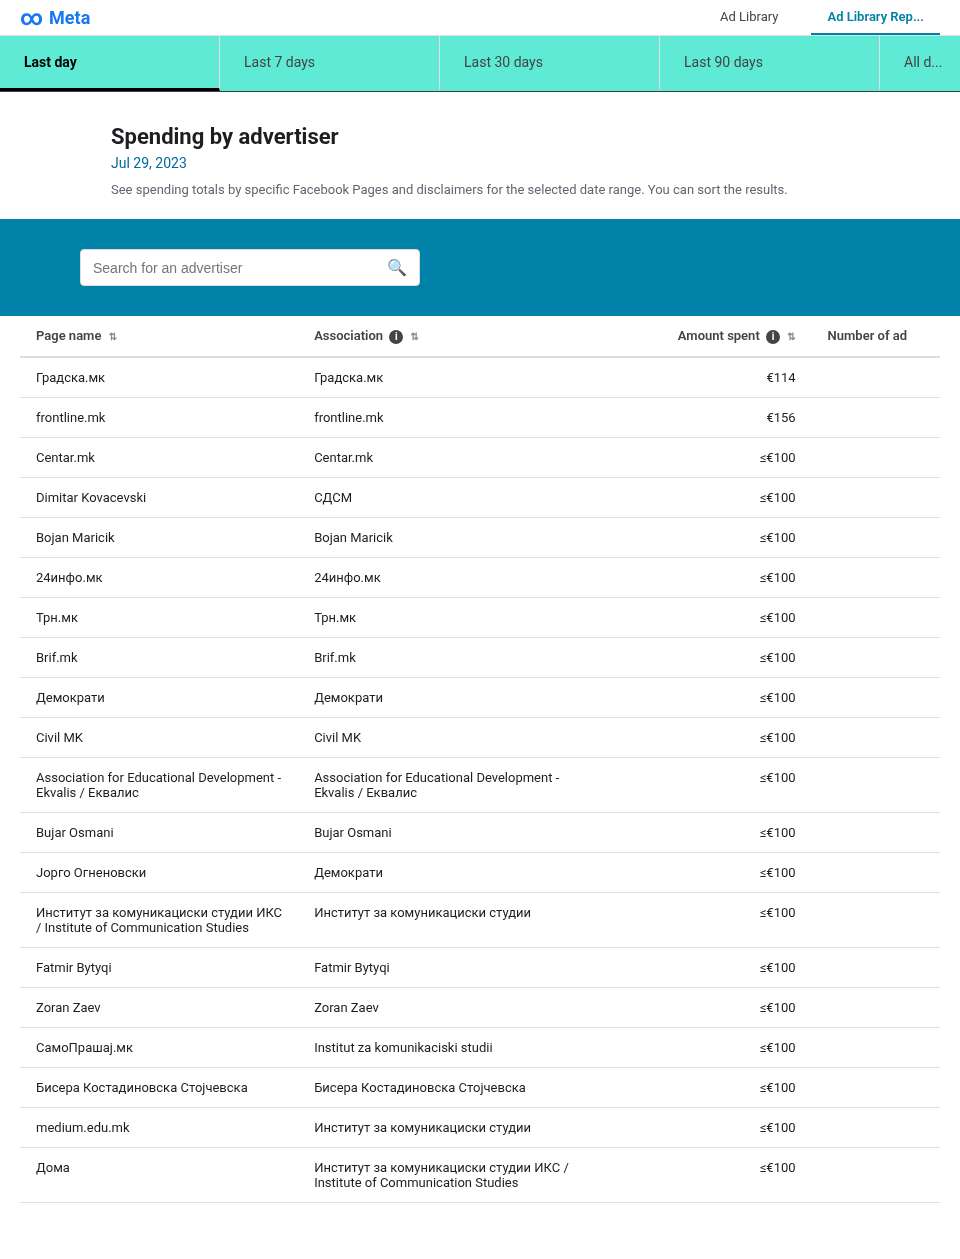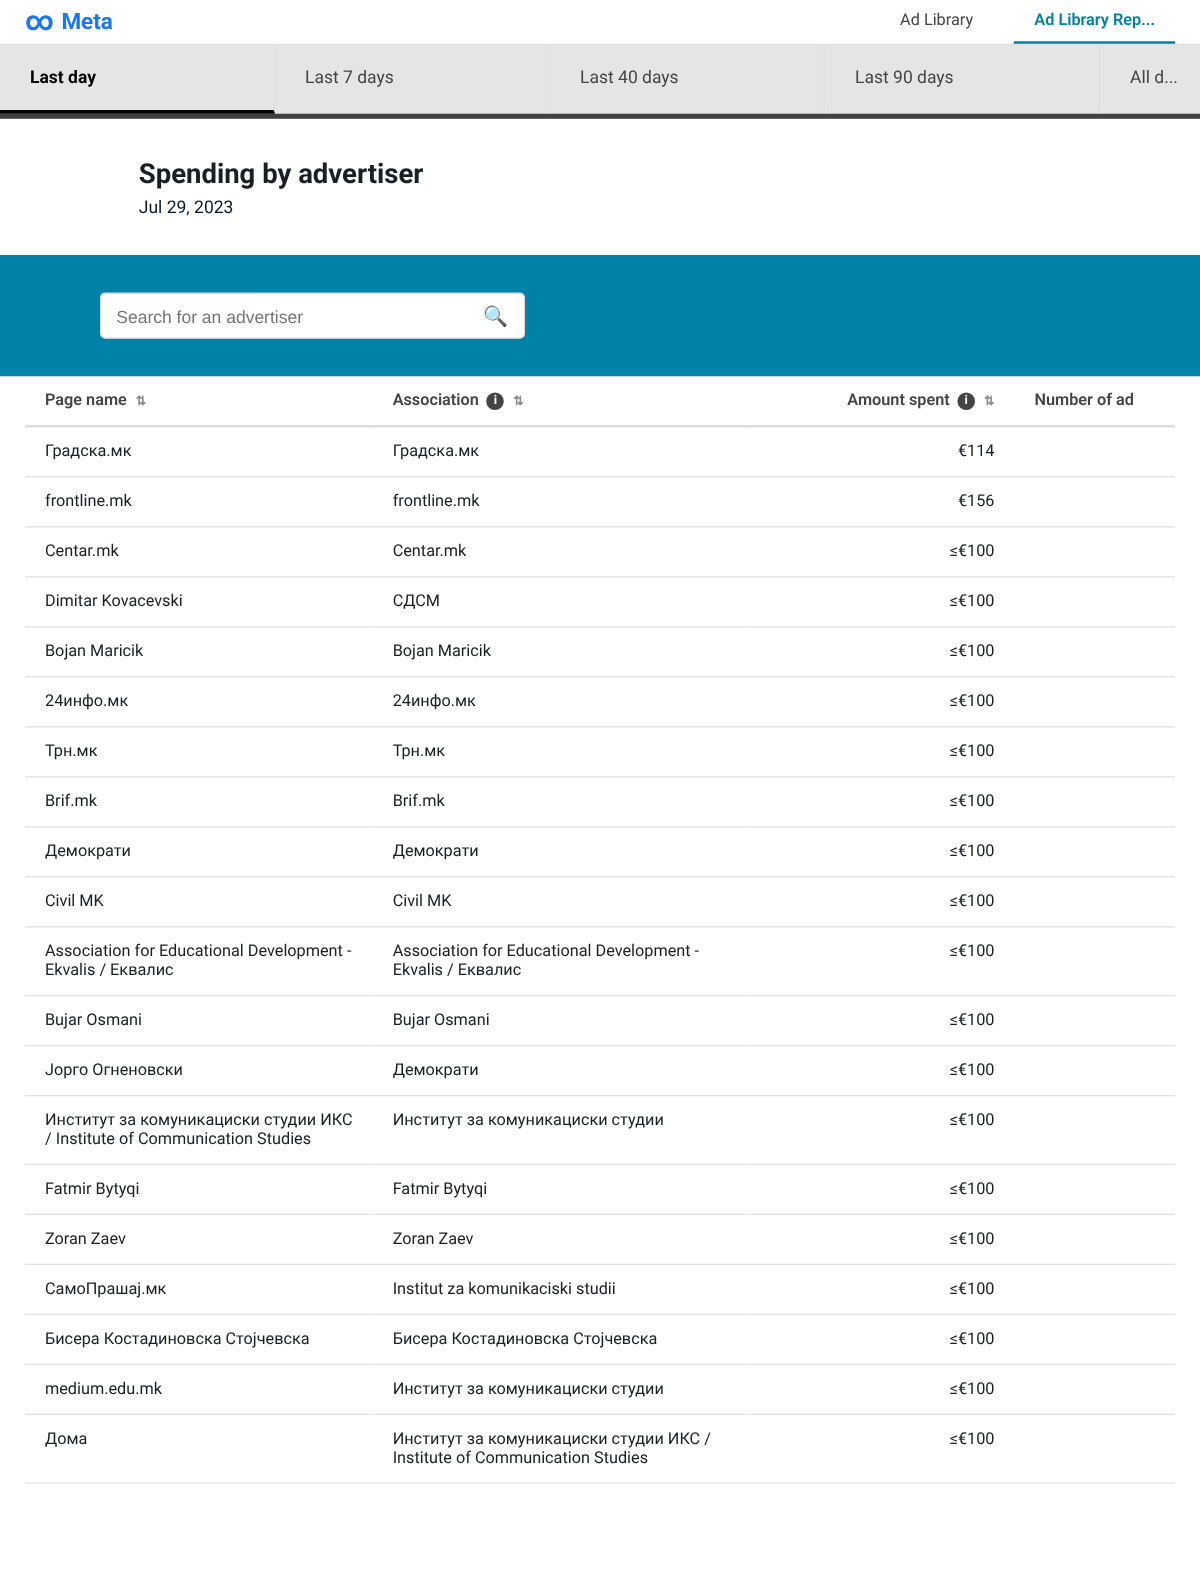--- a/index.html
+++ b/index.html
@@ -44,22 +44,22 @@
     }
     .header-nav-item.active {
       border-bottom: 2px solid #0081a7;
       color: #0081a7;
       font-weight: 600;
     }
 
     
     .date-tabs {
       display: flex;
-      border-bottom: 4px solid #404040;
-      background: #e5e5e5;
+      border-bottom: 1px solid #404040;
+      background: #5eead4;
     }
     .date-tab {
       flex: 0 0 220px;
       padding: 18px 24px;
       font-size: 14px;
       color: #444;
       cursor: pointer;
       border-right: 1px solid #e0e0e0;
       border-bottom: 3px solid transparent;
     }
@@ -78,21 +78,21 @@
       margin-left: 31px;
     }
     .page-title {
       font-size: 22px;
       font-weight: 700;
       color: #1c1e21;
       margin-bottom: 6px;
     }
     .page-date {
       font-size: 14px;
-      color: #0f172a;
+      color: #0369a1;
       margin-bottom: 10px;
     }
     .page-description {
       font-size: 13px;
       color: #606770;
       line-height: 1.4;
     }
 
     
     .search-section {
@@ -192,28 +192,29 @@
   </div>
   <div class="header-nav">
     <div class="header-nav-item">Ad Library</div>
     <div class="header-nav-item active">Ad Library Rep...</div>
   </div>
 </div>
 
 <div class="date-tabs">
   <div class="date-tab active">Last day</div>
   <div class="date-tab">Last 7 days</div>
-  <div class="date-tab">Last 40 days</div>
+  <div class="date-tab">Last 30 days</div>
   <div class="date-tab">Last 90 days</div>
   <div class="date-tab">All d...</div>
 </div>
 
 <div class="page-header">
   <div class="page-title">Spending by advertiser</div>
   <div class="page-date">Jul 29, 2023</div>
+  <div class="page-description">See spending totals by specific Facebook Pages and disclaimers for the selected date range. You can sort the results.</div>
 </div>
 
 <div class="search-section">
   <div class="search-box">
     <input type="text" placeholder="Search for an advertiser" style="">
     <span class="search-icon">🔍</span>
   </div>
 </div>
 
 <div class="table-container">

